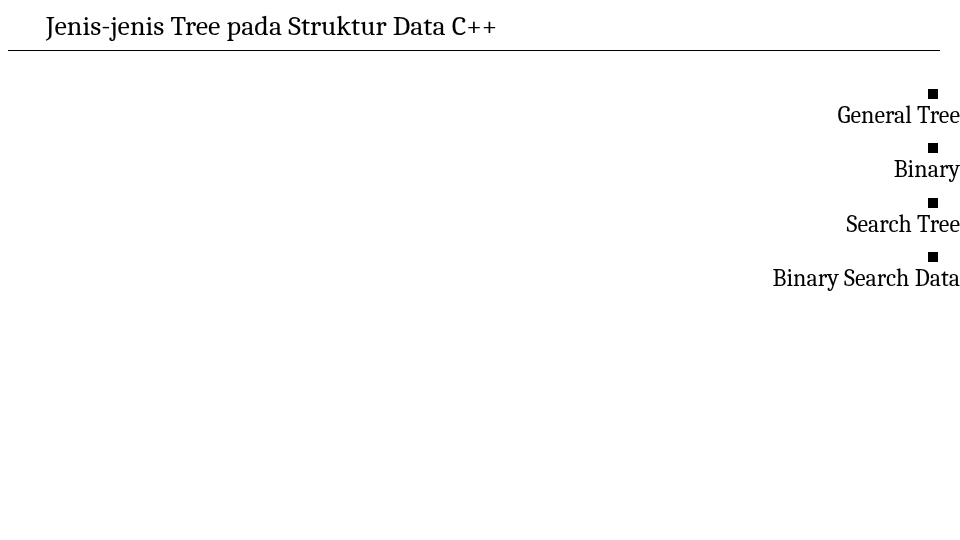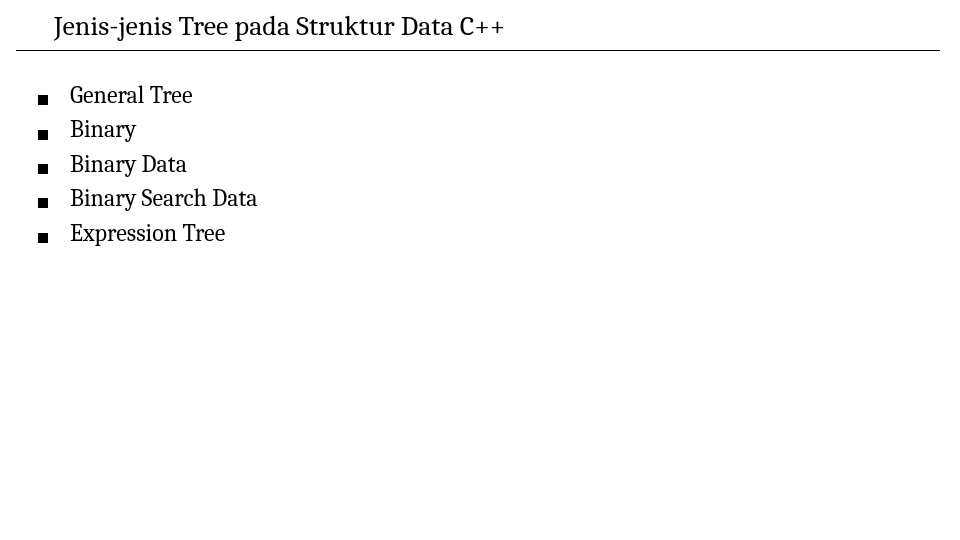--- a/index.html
+++ b/index.html
@@ -17,35 +17,36 @@
     }
     .slide {
       width: 100%;
       height: 100%;
     }
     .title {
       font-size: 28px;
       font-weight: normal;
       padding: 0 0 8px 38px;
       border-bottom: 1px solid #000000;
-      margin-left: 16px;
+      margin-left: 8px;
       margin-right: 20px;
     }
     .content {
       padding: 28px 0 0 38px;
     }
     .list {
       list-style: none;
     }
     .list-item {
       display: flex;
-      align-items: center;
+      align-items: flex-end;
       font-size: 24px;
       line-height: 1.35;
       margin-bottom: 2px;
+      flex-direction: column;
     }
     .bullet {
       display: inline-block;
       width: 10px;
       height: 10px;
       background: #000000;
       margin-right: 22px;
       margin-top: 10px;
       flex-shrink: 0;
     }
@@ -63,25 +64,21 @@
       <li class="list-item">
         <span class="bullet"></span>
         <span class="item-text">General Tree</span>
       </li>
       <li class="list-item">
         <span class="bullet"></span>
         <span class="item-text">Binary</span>
       </li>
       <li class="list-item">
         <span class="bullet"></span>
-        <span class="item-text">Binary Data</span>
+        <span class="item-text">Search Tree</span>
       </li>
       <li class="list-item">
         <span class="bullet"></span>
         <span class="item-text">Binary Search Data</span>
-      </li>
-      <li class="list-item">
-        <span class="bullet"></span>
-        <span class="item-text">Expression Tree</span>
       </li>
     </ul>
   </div>
 </div>
 
 </body></html>

